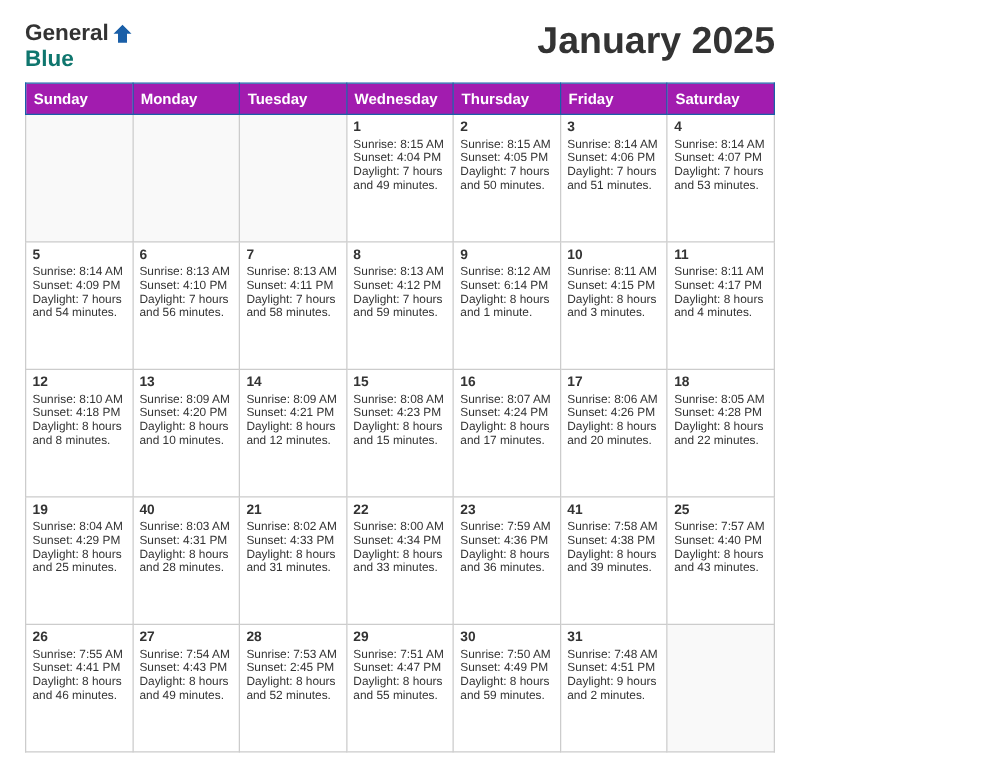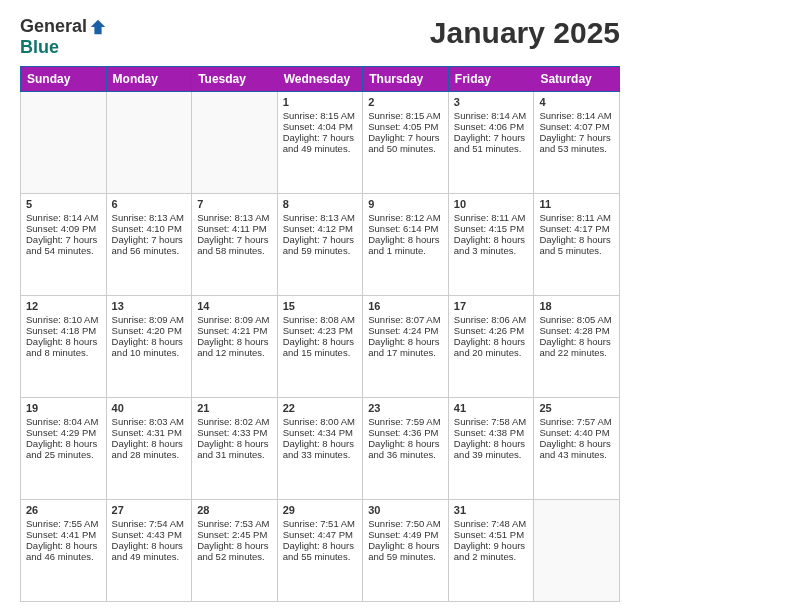--- a/index.html
+++ b/index.html
@@ -198,21 +198,21 @@
             <div>Sunrise: 8:11 AM</div>
             <div>Sunset: 4:15 PM</div>
             <div>Daylight: 8 hours</div>
             <div>and 3 minutes.</div>
           </td>
           <td>
             <span class="day-num">11</span>
             <div>Sunrise: 8:11 AM</div>
             <div>Sunset: 4:17 PM</div>
             <div>Daylight: 8 hours</div>
-            <div>and 5 minutes.</div>
+            <div>and 4 minutes.</div>
           </td>
         </tr>
         <tr>
           <td>
             <span class="day-num">12</span>
             <div>Sunrise: 8:10 AM</div>
             <div>Sunset: 4:18 PM</div>
             <div>Daylight: 8 hours</div>
             <div>and 8 minutes.</div>
           </td>

